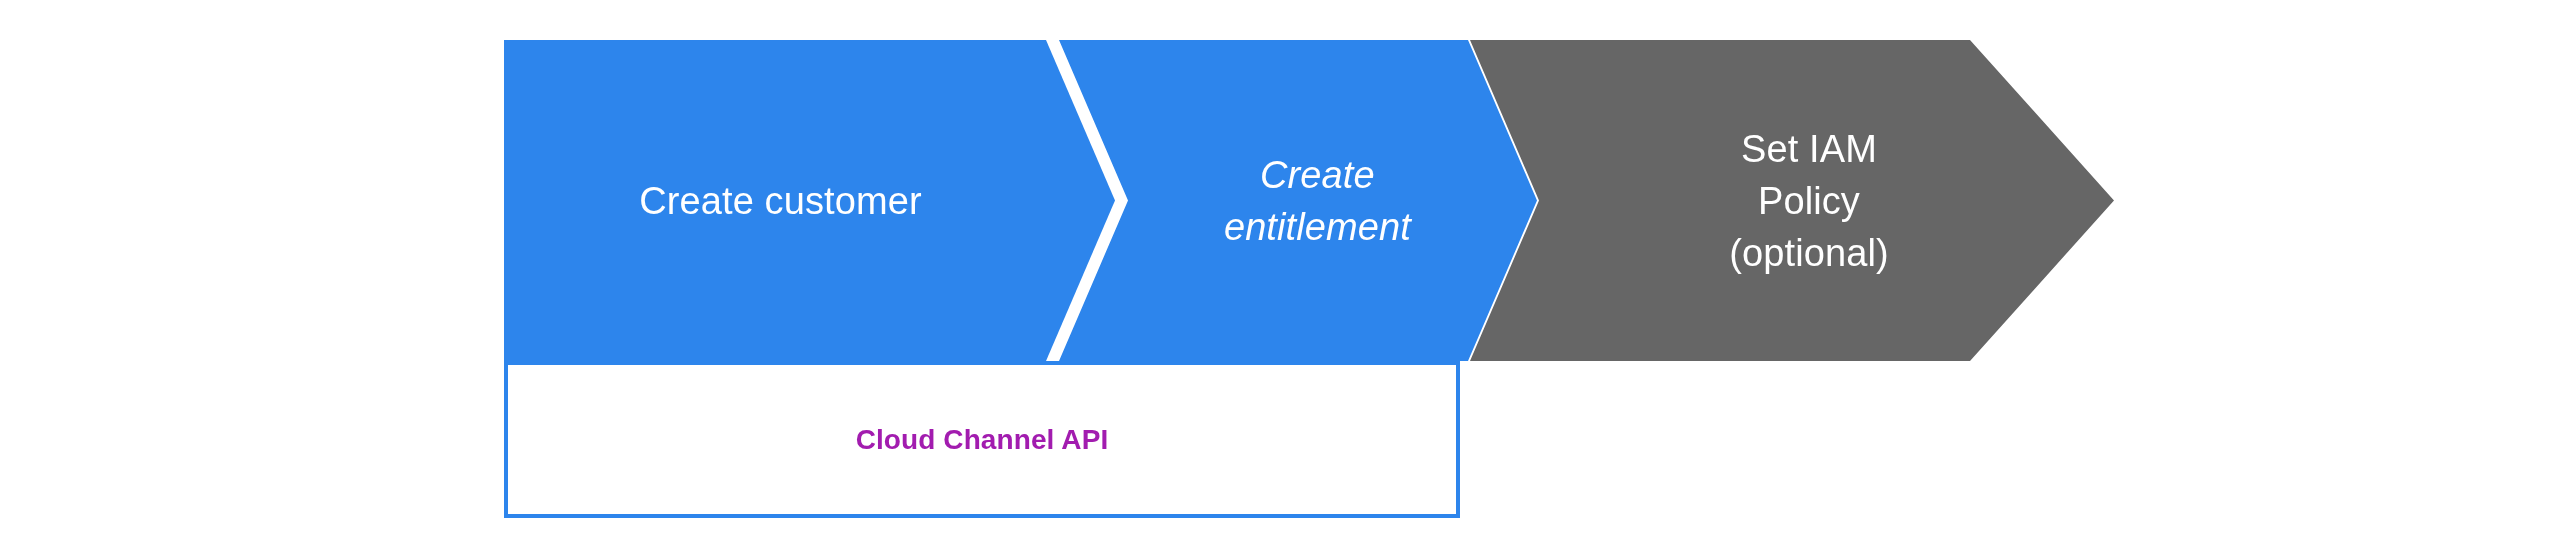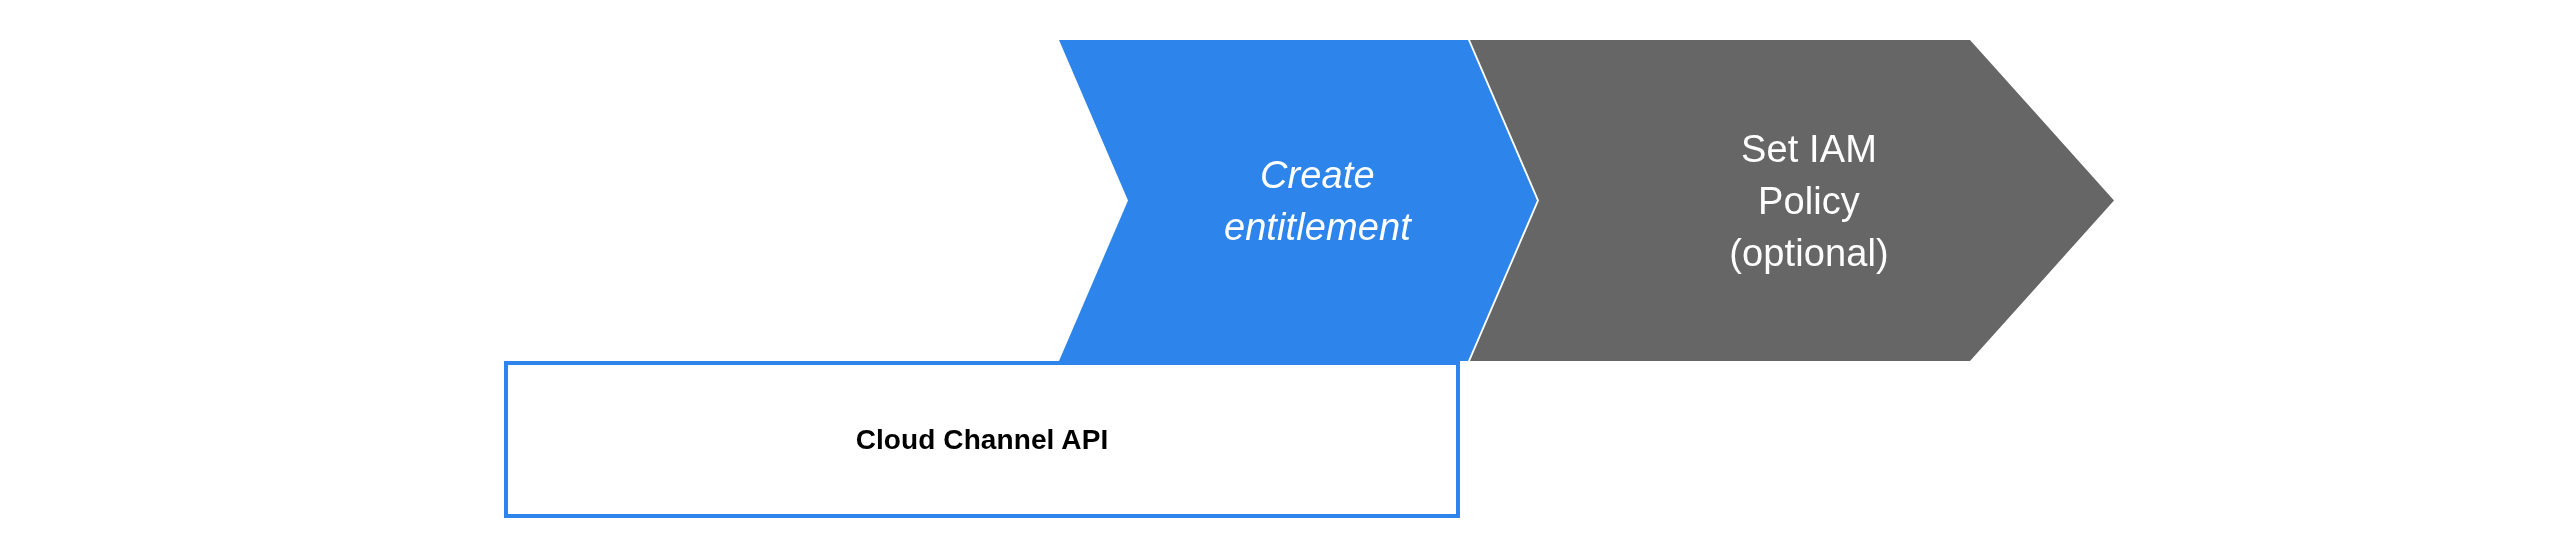--- a/index.html
+++ b/index.html
@@ -83,30 +83,33 @@
     border: 4.2px solid #2d85ec;
   }
   .api-box-billing {
     left: 1481px;
     width: 478px;
     border: 4.2px solid #666666;
   }
   .api-label {
     font-size: 28px;
     font-weight: 700;
-    color: #000000;
+    color: #a21caf;
     letter-spacing: 0.1px;
     text-align: center;
   }
 </style>
 </head>
 <body>
 
 <div id="canvas">
 
+  <div class="chevron chevron-step1">
+    <span class="chevron-label">Create customer</span>
+  </div>
 
   <div class="chevron chevron-step2">
     <span class="chevron-label">Create
 entitlement</span>
   </div>
 
   <div class="chevron chevron-step3">
     <span class="chevron-label">Set IAM
 Policy
 (optional)</span>

